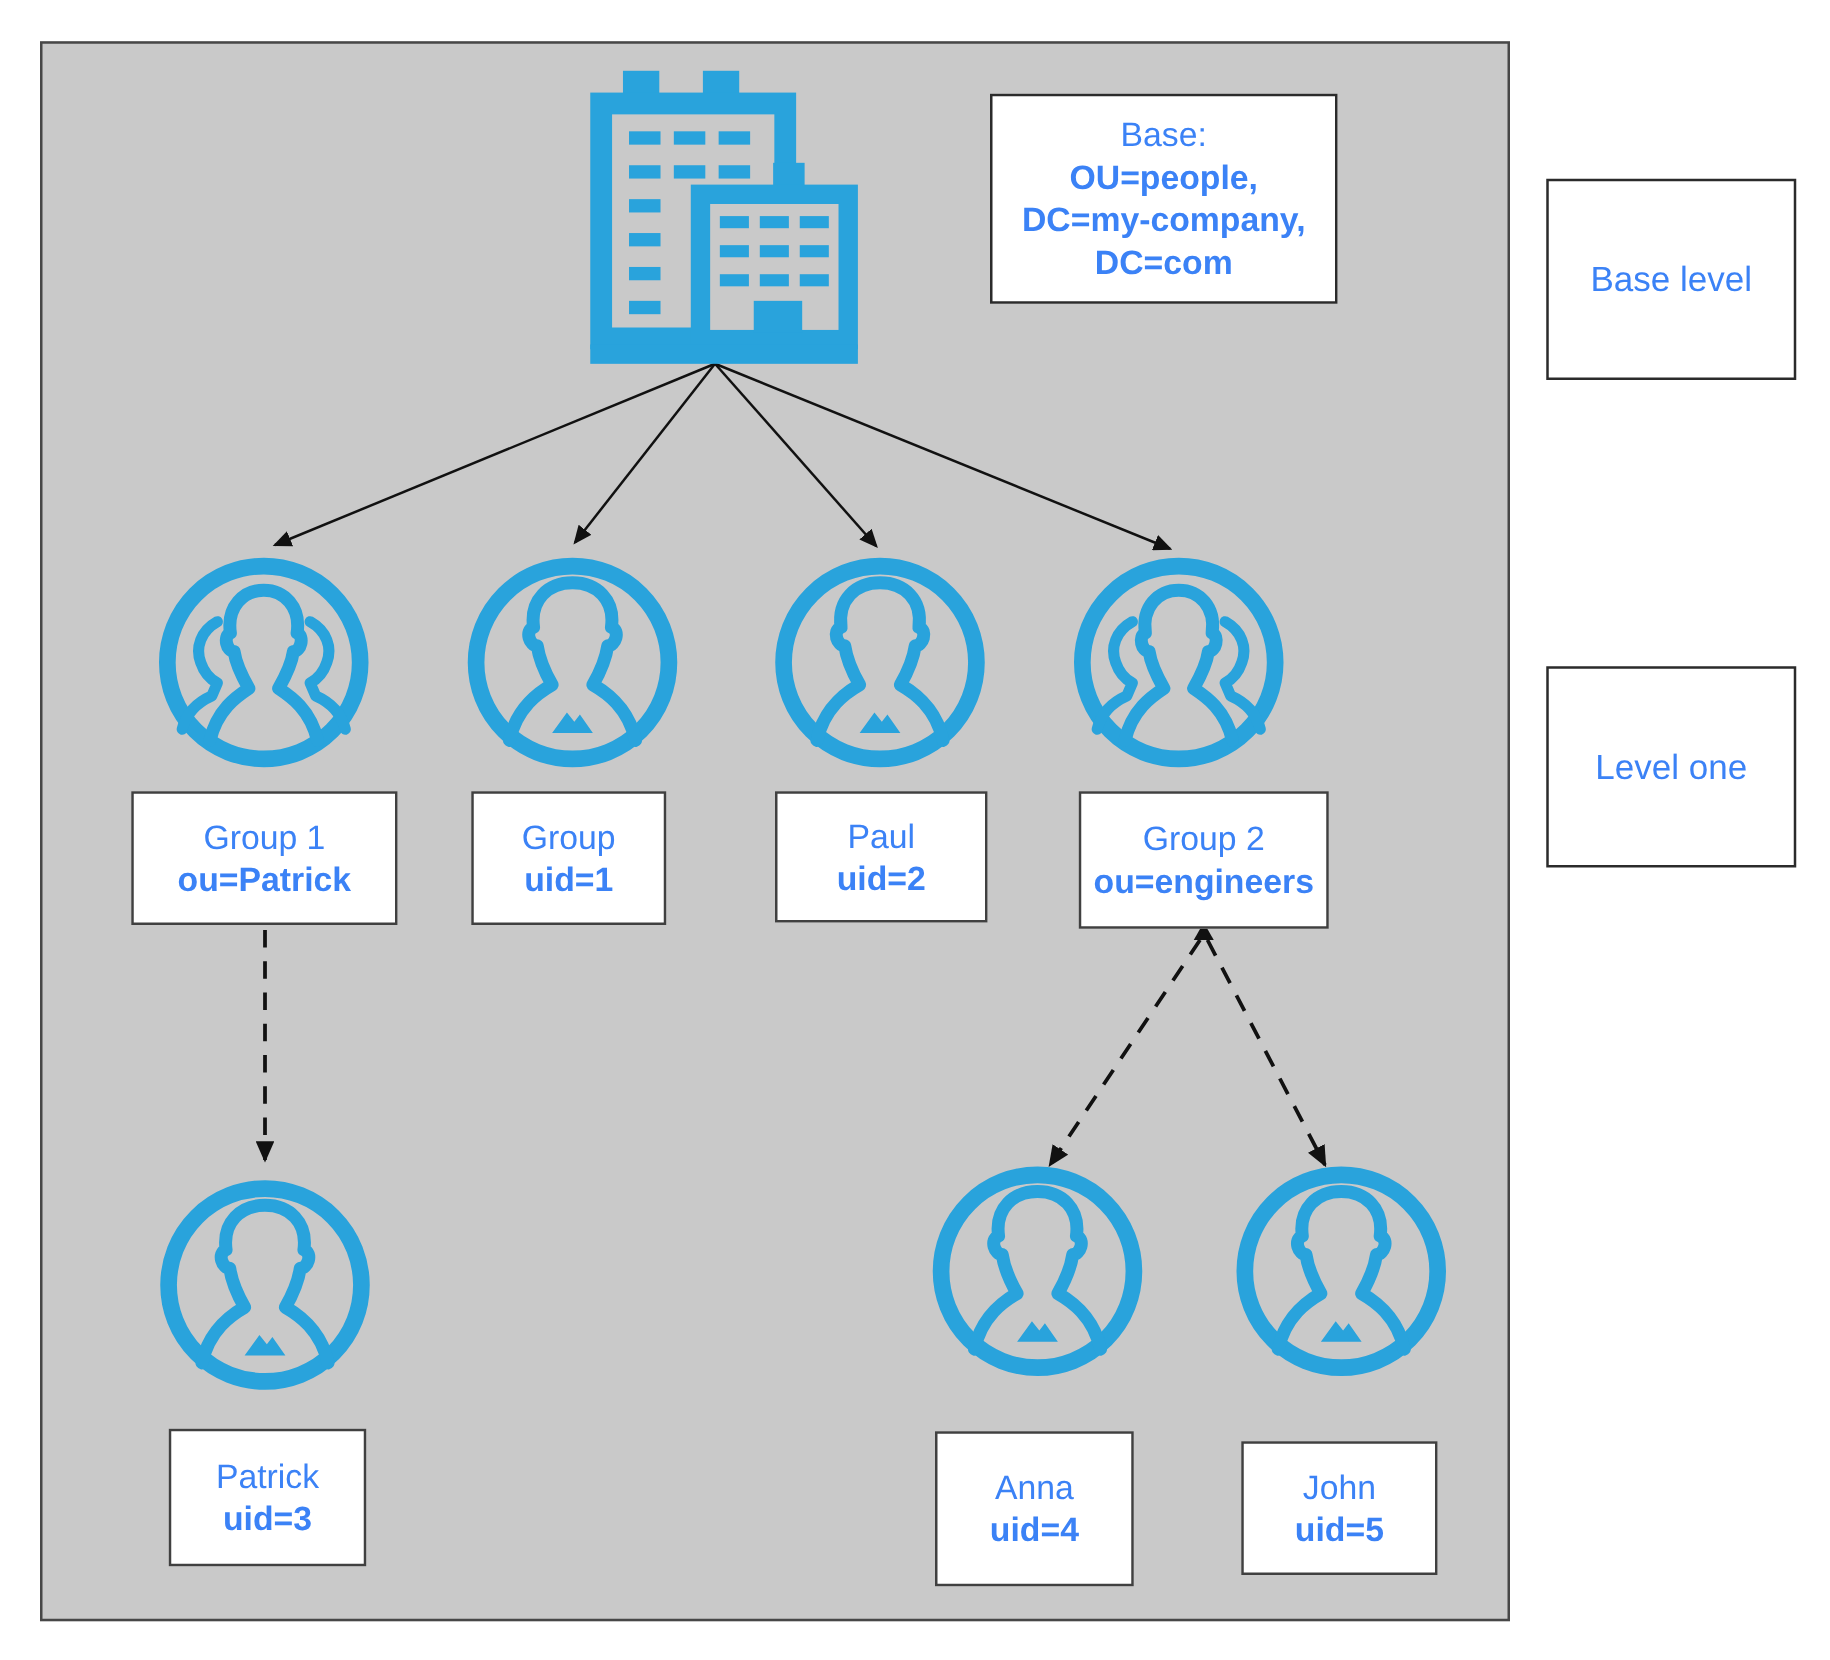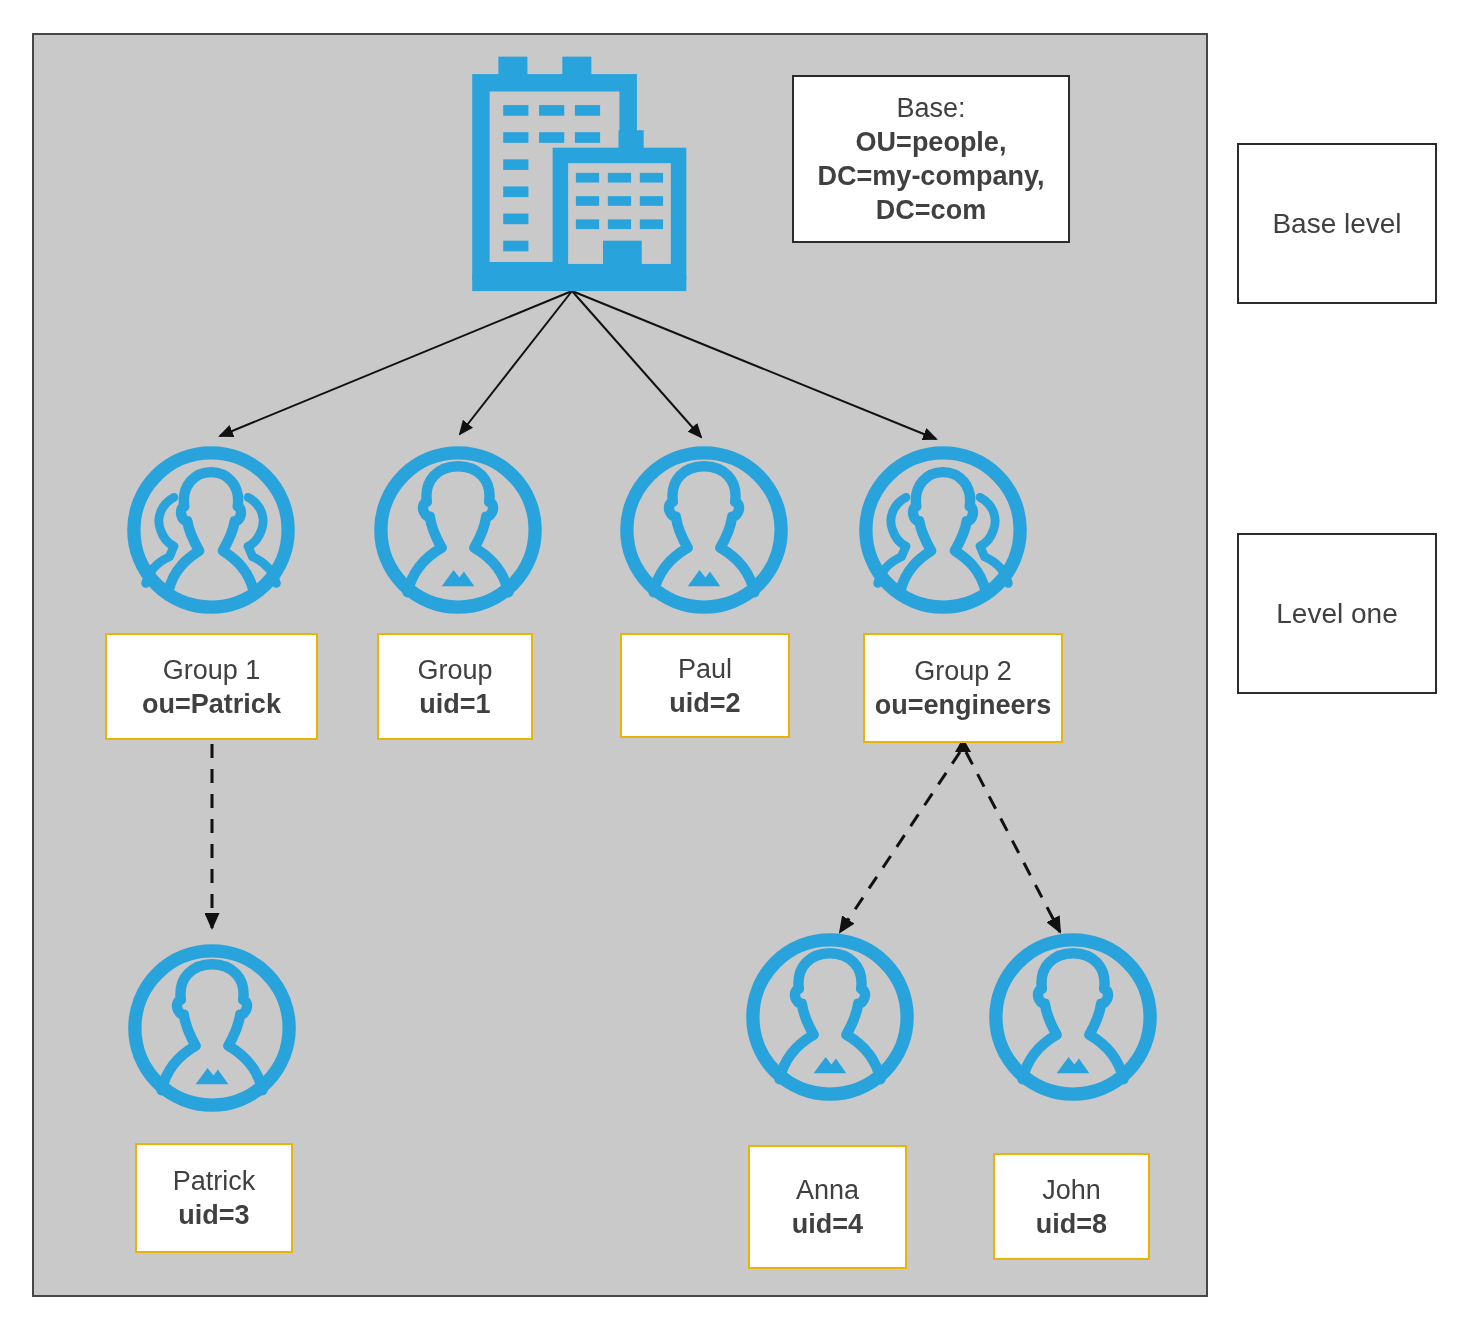--- a/index.html
+++ b/index.html
@@ -1,34 +1,34 @@
 <!DOCTYPE html>
 <html><head>
 <meta charset="utf-8">
 <style>
   html,body { margin:0; padding:0; background:#ffffff; }
   .page {
     position:relative; width:1464px; height:1328px;
-    font-family:"Liberation Sans", sans-serif; color:#404040;
+    font-family:"Liberation Sans", sans-serif; color:#3b82f6;
     background:#ffffff; overflow:hidden;
   }
   .panel {
     position:absolute; left:32px; top:33px; width:1172px; height:1260px;
     background:#c9c9c9; border:2px solid #474747;
   }
   .edges { position:absolute; left:0; top:0; width:1464px; height:1328px; pointer-events:none; }
 
   .node-icon { position:absolute; width:178px; height:178px; color:#29a3dc; }
   .node-icon svg { width:100%; height:100%; display:block; }
 
   .building { position:absolute; left:455px; top:45px; width:234px; height:248px; color:#29a3dc; }
   .building svg { width:100%; height:100%; display:block; }
 
   .box {
-    position:absolute; background:#ffffff; border:2px solid #eab308;
+    position:absolute; background:#ffffff; border:2px solid #404040;
     display:flex; flex-direction:column; align-items:center; justify-content:center;
     text-align:center; font-size:27px; line-height:34px; box-sizing:border-box;
   }
   .box .attr { font-weight:700; }
 
   .base-box {
     position:absolute; left:792px; top:75px; width:278px; height:168px;
     background:#ffffff; border:2px solid #2b2b2b; box-sizing:border-box;
     display:flex; flex-direction:column; align-items:center; justify-content:center;
     text-align:center; font-size:27px; line-height:34px;
@@ -207,21 +207,21 @@
   <div class="box" id="box-patrick">
     <div class="name">Patrick</div>
     <div class="attr">uid=3</div>
   </div>
   <div class="box" id="box-anna">
     <div class="name">Anna</div>
     <div class="attr">uid=4</div>
   </div>
   <div class="box" id="box-john">
     <div class="name">John</div>
-    <div class="attr">uid=8</div>
+    <div class="attr">uid=5</div>
   </div>
 
   <div class="level-box" id="lvl-base">
     <span>Base level</span>
   </div>
   <div class="level-box" id="lvl-one">
     <span>Level one</span>
   </div>
 
 </div>

